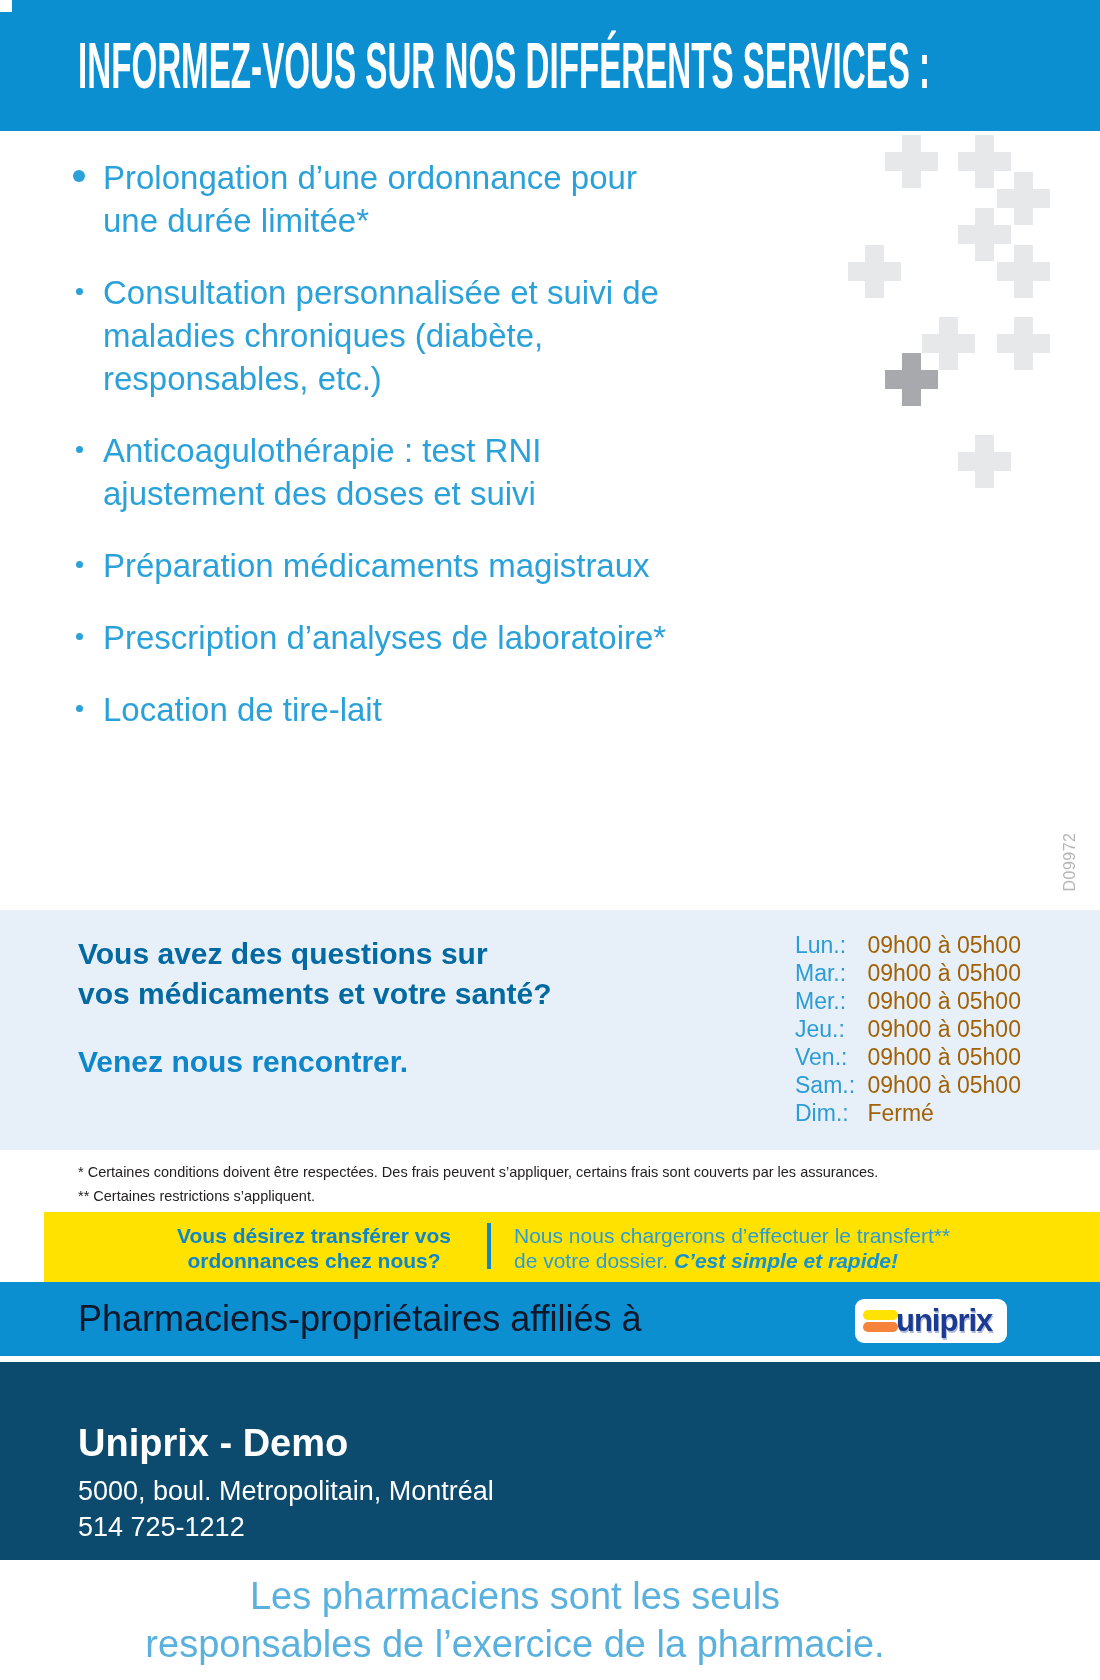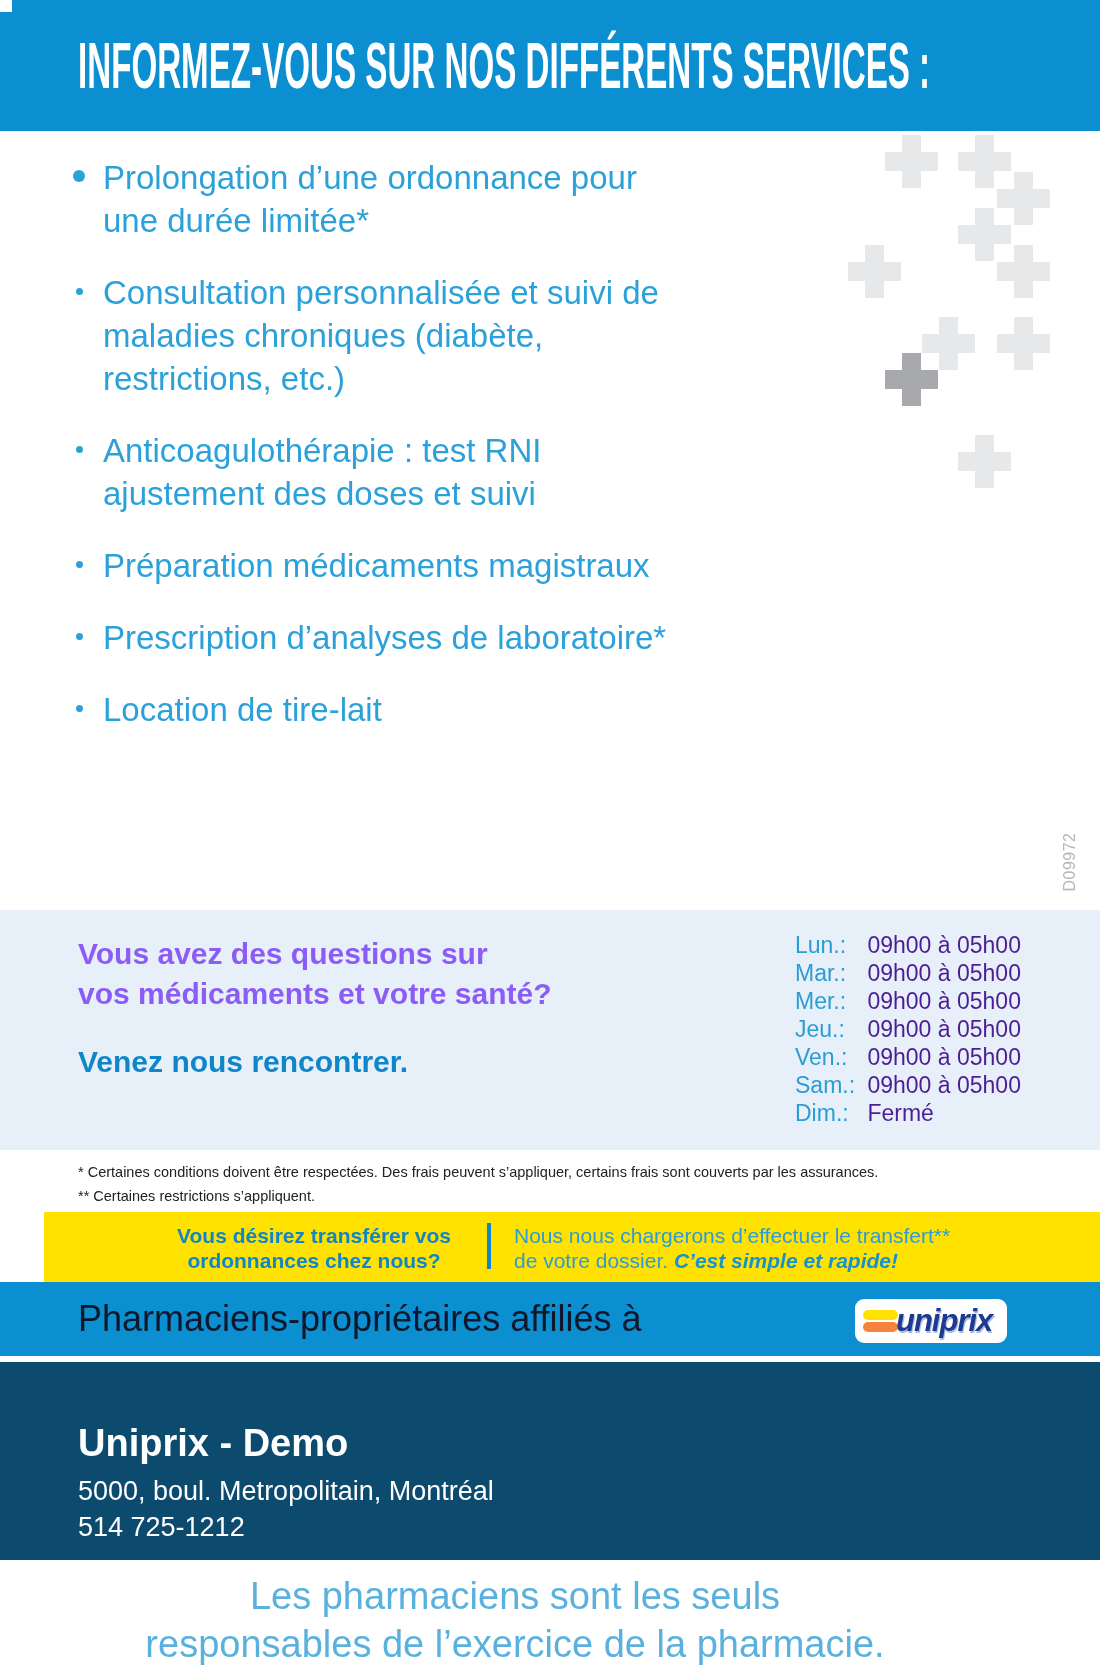--- a/index.html
+++ b/index.html
@@ -32,45 +32,45 @@
   .cross.light::before, .cross.light::after { background:#e7e8e9; }
   .cross.dark::before,  .cross.dark::after  { background:#a7a9ac; }
 
   .doc-code {
     position:absolute; left:1020px; top:853px; width:100px; text-align:center;
     transform:rotate(-90deg); color:#b3b5b7; font-size:16px; letter-spacing:0.5px;
   }
 
   
   .info { position:absolute; left:0; top:910px; width:1100px; height:240px; background:#e7f0f8; }
-  .question { position:absolute; left:78px; top:24px; font-size:30px; line-height:40px; font-weight:700; color:#8b5cf6; }
+  .question { position:absolute; left:78px; top:24px; font-size:30px; line-height:40px; font-weight:700; color:#0369a1; }
   .cta { position:absolute; left:78px; top:132px; font-size:30px; line-height:40px; font-weight:700; color:#0e86c9; }
   .hours { position:absolute; left:795px; top:22px; }
   .hrow { height:28px; white-space:nowrap; }
   .hday { display:inline-block; width:68px; font-size:23px; color:#2b9cd6; }
-  .htime { display:inline-block; font-size:23px; color:#4c1d95; }
+  .htime { display:inline-block; font-size:23px; color:#a16207; }
 
   
   .footnotes { position:absolute; left:78px; top:1160px; width:950px; color:#232020; font-size:14.5px; line-height:24px; }
 
   
   .transfer { position:absolute; left:0; top:1212px; width:1100px; height:70px; background:#ffe200;margin-left:44px; }
   .transfer-q { position:absolute; left:105px; top:11px; width:330px; text-align:center;
                 font-size:21px; line-height:25px; font-weight:700; color:#0e86c9; }
   .transfer-divider { position:absolute; left:443px; top:11px; width:4px; height:46px; background:#0e86c9; }
   .transfer-a { position:absolute; left:470px; top:11px; font-size:21px; line-height:25px; color:#2b9cd6; }
   .transfer-a .bold { font-weight:700; color:#1492d2;font-style:italic; }
 
   
   .affiliation { position:absolute; left:0; top:1282px; width:1100px; height:74px; background:#0c8fd0; }
   .affiliation-label { position:absolute; left:78px; top:13px; font-size:36px; line-height:48px; color:#0f172a; }
   .logo { position:absolute; left:855px; top:17px; width:152px; height:44px; background:#ffffff; border-radius:9px; }
   .logo-bar-yellow { position:absolute; left:8px; top:11px; width:35px; height:10px; background:#ffe200; border-radius:5px; }
   .logo-bar-orange { position:absolute; left:8px; top:23px; width:35px; height:10px; background:#f5833b; border-radius:5px; }
-  .logo-text { position:absolute; left:41px; top:4px; font-size:31px; font-weight:700; font-style:italic;
+  .logo-text { position:absolute; left:41px; top:4px; font-size:31px; font-weight:700; 
                color:#1b3a91; letter-spacing:-1px; text-shadow:1px 2px 0 rgba(27,58,145,0.35); }
 
   
   .store { position:absolute; left:0; top:1362px; width:1100px; height:198px; background:#0c4a6e; color:#ffffff; }
   .store-name { position:absolute; left:78px; top:60px; font-size:38px; font-weight:700; }
   .store-address { position:absolute; left:78px; top:114px; font-size:27px; }
   .store-phone { position:absolute; left:78px; top:150px; font-size:27px; }
 
   
   .disclaimer { position:absolute; left:0; top:1572px; width:1030px; text-align:center;
@@ -89,21 +89,21 @@
   <div class="services">
     <div class="service first">
       <span class="dot"></span>
       <div class="service-line">Prolongation d’une ordonnance pour</div>
       <div class="service-line">une durée limitée*</div>
     </div>
     <div class="service">
       <span class="dot"></span>
       <div class="service-line">Consultation personnalisée et suivi de</div>
       <div class="service-line">maladies chroniques (diabète,</div>
-      <div class="service-line">restrictions, etc.)</div>
+      <div class="service-line">responsables, etc.)</div>
     </div>
     <div class="service">
       <span class="dot"></span>
       <div class="service-line">Anticoagulothérapie : test RNI</div>
       <div class="service-line">ajustement des doses et suivi</div>
     </div>
     <div class="service">
       <span class="dot"></span>
       <div class="service-line">Préparation médicaments magistraux</div>
     </div>

